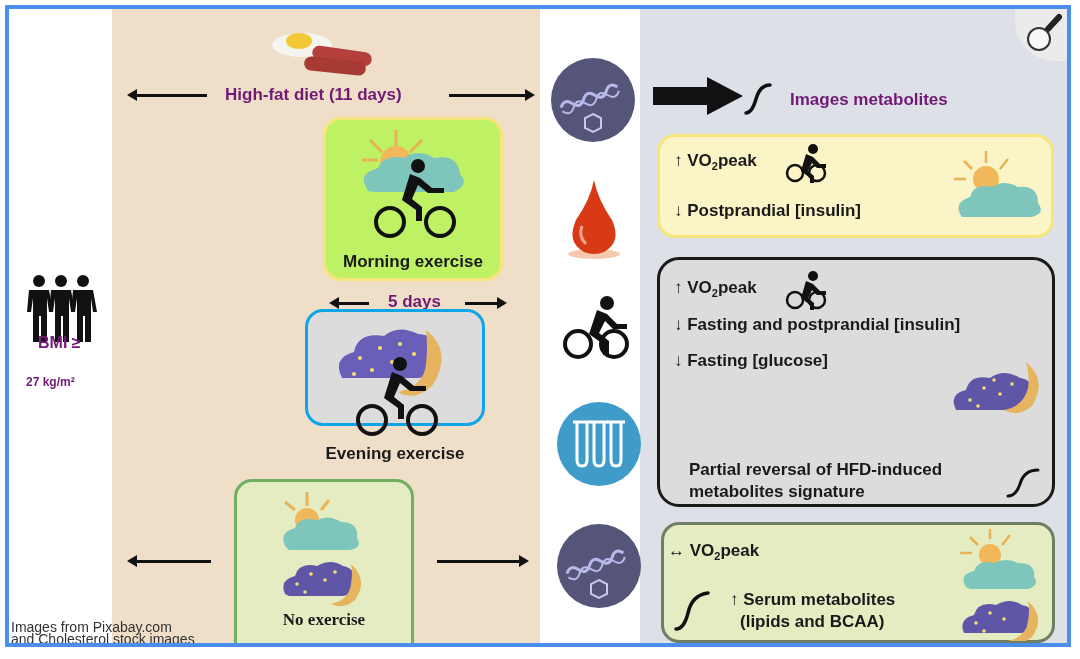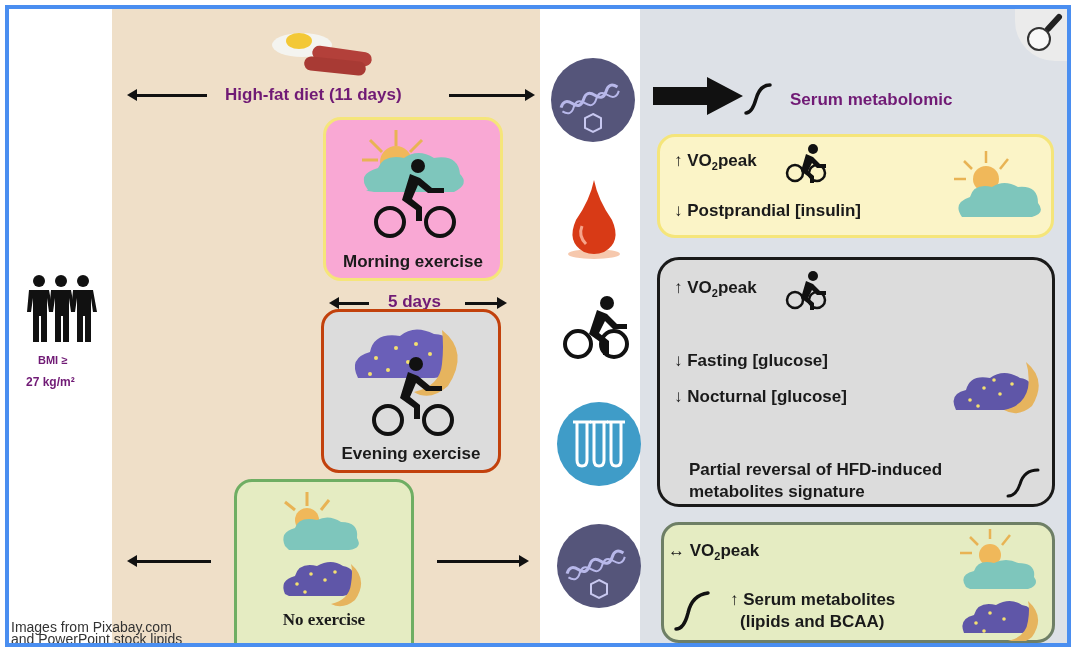--- a/index.html
+++ b/index.html
@@ -9,22 +9,22 @@
   .p-left{left:0;width:103px;background:#ffffff;}
   .p-beige{left:103px;width:428px;background:#efdfc8;}
   .p-mid{left:531px;width:100px;background:#ffffff;}
   .p-right{left:631px;right:0;background:#dde1e7;}
   .abs{position:absolute;}
   .txt{font-size:17px;font-weight:bold;color:#701a75;white-space:nowrap;}
   .arrowline{position:absolute;height:3px;background:#111;}
   .arrowline.left::before{content:"";position:absolute;left:-8px;top:-5px;border-right:10px solid #111;border-top:6.5px solid transparent;border-bottom:6.5px solid transparent;}
   .arrowline.right::after{content:"";position:absolute;right:-8px;top:-5px;border-left:10px solid #111;border-top:6.5px solid transparent;border-bottom:6.5px solid transparent;}
   .box{position:absolute;border-radius:18px;box-sizing:border-box;}
-  .box-morning{left:314px;top:108px;width:180px;height:164px;background:#f9a8d4;border:3px solid #f5e57a;}
-  .box-evening{left:312px;top:300px;width:180px;height:164px;background:#dcdcdc;border:3px solid #c2410c;}
+  .box-morning{left:314px;top:108px;width:180px;height:164px;background:#bef264;border:3px solid #f5e57a;}
+  .box-evening{left:296px;top:300px;width:180px;height:117px;background:#dcdcdc;border:3px solid #0ea5e9;}
   .box-noex{left:225px;top:470px;width:180px;height:208px;background:#e5ecc2;border:3px solid #6fae63;font-family:Liberation Serif, serif;}
   .rbox-morning{left:648px;top:125px;width:397px;height:104px;background:#fbf4c7;border:3px solid #f5e57a;}
   .rbox-evening{left:648px;top:248px;width:398px;height:250px;background:#dcdcdc;border:3px solid #1a1a1a;border-radius:22px;}
   .rbox-noex{left:652px;top:513px;width:394px;height:121px;background:#e5ecc2;border:3px solid #6e7f66;}
   .box-label{position:absolute;left:0;right:0;text-align:center;font-size:17px;font-weight:bold;}
   .line{position:absolute;left:14px;font-size:17px;font-weight:bold;white-space:nowrap;}
   sub{font-size:11px;}
   .credit{position:absolute;left:2px;top:612px;font-size:14px;color:#333;line-height:12px;}
   .mag{position:absolute;right:0;top:0;width:52px;height:52px;background:#ebebeb;border-bottom-left-radius:40px;}
 </style>
@@ -47,21 +47,21 @@
   <svg class="abs" style="left:14px;top:265px" width="80" height="72">
     <g fill="#111">
       <circle cx="16" cy="7" r="6"></circle>
         <circle cx="38" cy="7" r="6"></circle>
         <circle cx="60" cy="7" r="6"></circle>
       <path d="M6 16 h20 l4 22 h-4 l-2 -14 v44 h-6 v-26 h-2 v26 h-6 v-44 l-2 14 h-4z"></path>
       <path d="M28 16 h20 l4 22 h-4 l-2 -14 v44 h-6 v-26 h-2 v26 h-6 v-44 l-2 14 h-4z"></path>
       <path d="M50 16 h20 l4 22 h-4 l-2 -14 v44 h-6 v-26 h-2 v26 h-6 v-44 l-2 14 h-4z"></path>
     </g>
   </svg>
-  <div class="abs txt" style="left:29px;top:345px;font-size:11px">BMI ≥</div>
+  <div class="abs txt" style="left:29px;top:325px;font-size:16px">BMI ≥</div>
   <div class="abs txt" style="left:17px;top:366px;font-size:12px">27 kg/m²</div>
 
   <svg class="abs" style="left:255px;top:14px" width="120" height="60">
     <ellipse cx="38" cy="22" rx="30" ry="12" fill="#f4f4f0"></ellipse>
     <ellipse cx="35" cy="18" rx="13" ry="8" fill="#f3c836"></ellipse>
     <rect x="48" y="26" width="60" height="14" rx="7" fill="#b3403a" transform="rotate(8 78 33)"></rect>
     <rect x="40" y="36" width="62" height="14" rx="7" fill="#a83a34" transform="rotate(6 71 43)"></rect>
   </svg>
   <div class="arrowline left" style="left:126px;top:85px;width:72px"></div>
   <div class="abs txt" style="left:216px;top:76px">High-fat diet (11 days)</div>
@@ -180,21 +180,21 @@
     <path d="M10 44 q6 8 12 0 t12 0 t12 0 t12 0 t12 0" stroke="#b8b8ea" stroke-width="2" fill="none" transform="rotate(-20 44 40)"></path>
     <polygon points="44,58 52,62 52,72 44,76 36,72 36,62" stroke="#c8c8f0" stroke-width="2" fill="none"></polygon>
   </svg>
 
   <svg class="abs" style="left:640px;top:66px" width="98" height="42">
     <polygon points="4,12 58,12 58,2 94,21 58,40 58,30 4,30" fill="#111"></polygon>
   </svg>
   <svg class="abs" style="left:733px;top:70px" width="36" height="38">
     <path d="M4 34 q6 0 10 -14 q4 -14 14 -14" stroke="#111" stroke-width="3.5" fill="none" stroke-linecap="round"></path>
   </svg>
-  <div class="abs txt" style="left:781px;top:81px">Serum metabolomic</div>
+  <div class="abs txt" style="left:781px;top:81px">Images metabolites</div>
 
   <div class="box rbox-morning">
     <div class="line" style="top:14px">
       <span>↑</span> <span>VO</span><sub>2</sub><span>peak</span>
     </div>
     <svg class="abs" style="left:124px;top:6px" width="44" height="40">
       <g fill="#111">
           <circle cx="29" cy="6" r="5"></circle>
           <path d="M22 11 l7 3 l7 7 l6 0 v4 h-9 l-5 -5 l-4 8 l6 5 v8 h-4 v-6 l-9 -7 z"></path>
         </g>
@@ -225,25 +225,25 @@
     <svg class="abs" style="left:124px;top:10px" width="44" height="40">
       <g fill="#111">
           <circle cx="29" cy="6" r="5"></circle>
           <path d="M22 11 l7 3 l7 7 l6 0 v4 h-9 l-5 -5 l-4 8 l6 5 v8 h-4 v-6 l-9 -7 z"></path>
         </g>
       <g fill="none" stroke="#111" stroke-width="2.5">
           <circle cx="11" cy="30" r="8"></circle>
           <circle cx="33" cy="30" r="8"></circle>
         </g>
     </svg>
+    <div class="line" style="top:55px">
+      <span>↓</span> <span>Fasting and postprandial [insulin]</span>
+    </div>
     <div class="line" style="top:91px">
       <span>↓</span> <span>Fasting [glucose]</span>
-    </div>
-    <div class="line" style="top:127px">
-      <span>↓</span> <span>Nocturnal [glucose]</span>
     </div>
     <div class="line" style="top:200px;left:29px">Partial reversal of HFD-induced</div>
     <div class="line" style="top:222px;left:29px">metabolites signature</div>
     <svg class="abs" style="left:344px;top:204px" width="40" height="36">
       <path d="M4 32 q8 0 12 -12 q4 -14 18 -14" stroke="#111" stroke-width="3" fill="none" stroke-linecap="round"></path>
     </svg>
     <svg class="abs" style="left:290px;top:96px" width="96" height="62">
       <path d="M6 54 q-8 -16 10 -20 q4 -16 24 -12 q14 -10 30 0 q16 2 12 22 q-2 10 -12 10 h-60z" fill="#5f56a8"></path>
       <g fill="#f4e070">
           <circle cx="20" cy="44" r="1.8"></circle>
@@ -281,15 +281,15 @@
           <circle cx="36" cy="86" r="1.8"></circle>
           <circle cx="50" cy="92" r="1.8"></circle>
           <circle cx="30" cy="104" r="1.8"></circle>
         </g>
       <path d="M74 74 q18 16 4 36 q-12 10 -24 4 q18 -4 20 -20 q2 -12 0 -20z" fill="#e6b45e"></path>
     </svg>
   </div>
 
   <div class="credit">
     <div>Images from Pixabay.com</div>
-    <div>and PowerPoint stock lipids</div>
+    <div>and Cholesterol stock images</div>
   </div>
 </div>
 
 </body></html>

